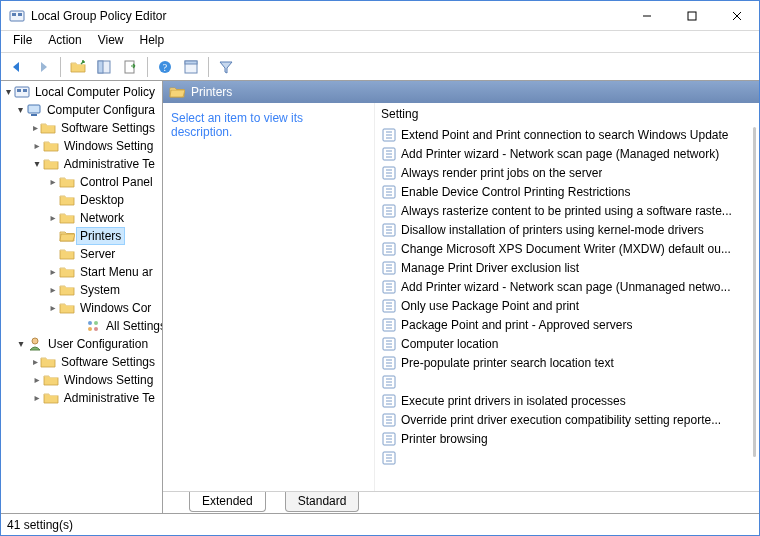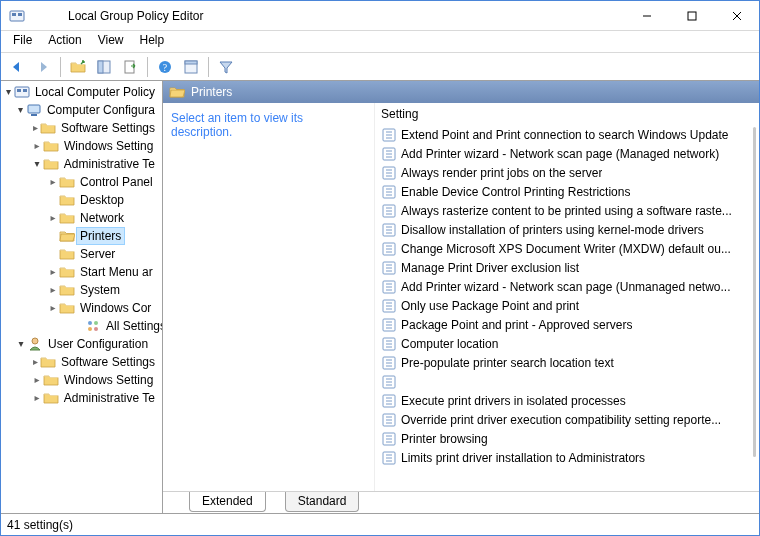--- a/index.html
+++ b/index.html
@@ -1,21 +1,21 @@
 <!DOCTYPE html>
 <html><head>
 <meta charset="utf-8">
 <style>
   * { box-sizing: border-box; }
   html, body { margin: 0; padding: 0; font-family: "Segoe UI", Tahoma, sans-serif; font-size: 12px; color: #000; background: #fff; }
   .window { width: 760px; height: 536px; border: 1px solid #4a85d8; background: #fff; display: flex; flex-direction: column; position: relative; }
   
   .titlebar { height: 30px; display: flex; align-items: center; padding: 0 0 0 8px; border-bottom: 1px solid #d9d9d9; }
   .titlebar .app-icon { width: 16px; height: 16px; margin-right: 6px; }
-  .titlebar .title { flex: 1; font-size: 12px; margin-left: 37px; }
+  .titlebar .title { flex: 1; font-size: 12px; }
   .winbtn { width: 45px; height: 29px; display: flex; align-items: center; justify-content: center; }
   .winbtn svg { width: 10px; height: 10px; stroke: #000; stroke-width: 1; fill: none; }
   
   .menubar { height: 22px; display: flex; align-items: flex-start; padding: 0 4px; border-bottom: 1px solid #d9d9d9; }
   .menuitem { padding: 2px 8px; font-size: 12px; }
   
   .toolbar { height: 28px; display: flex; align-items: center; padding: 0 4px; border-bottom: 1px solid #a0a0a0; gap: 2px; }
   .toolbtn { width: 24px; height: 24px; display: flex; align-items: center; justify-content: center; border: 1px solid transparent; }
   .toolsep { width: 1px; height: 20px; background: #c0c0c0; margin: 0 3px; }
   
@@ -414,21 +414,20 @@
               <div class="list-row">
                 <svg viewBox="0 0 16 16" class="setting-icon">
                   <use href="#setting-icon"></use>
                 </svg>
                 <span>Printer browsing</span>
               </div>
               <div class="list-row">
                 <svg viewBox="0 0 16 16" class="setting-icon">
                   <use href="#setting-icon"></use>
                 </svg>
-                <span>Limits print driver installation to Administrators</span>
               </div>
             </div>
           <div class="list-scroll-line"></div>
         </div>
       </div>
       <div class="content-tabs">
         <div class="ctab active">Extended</div>
         <div class="ctab inactive">Standard</div>
       </div>
     </div>

